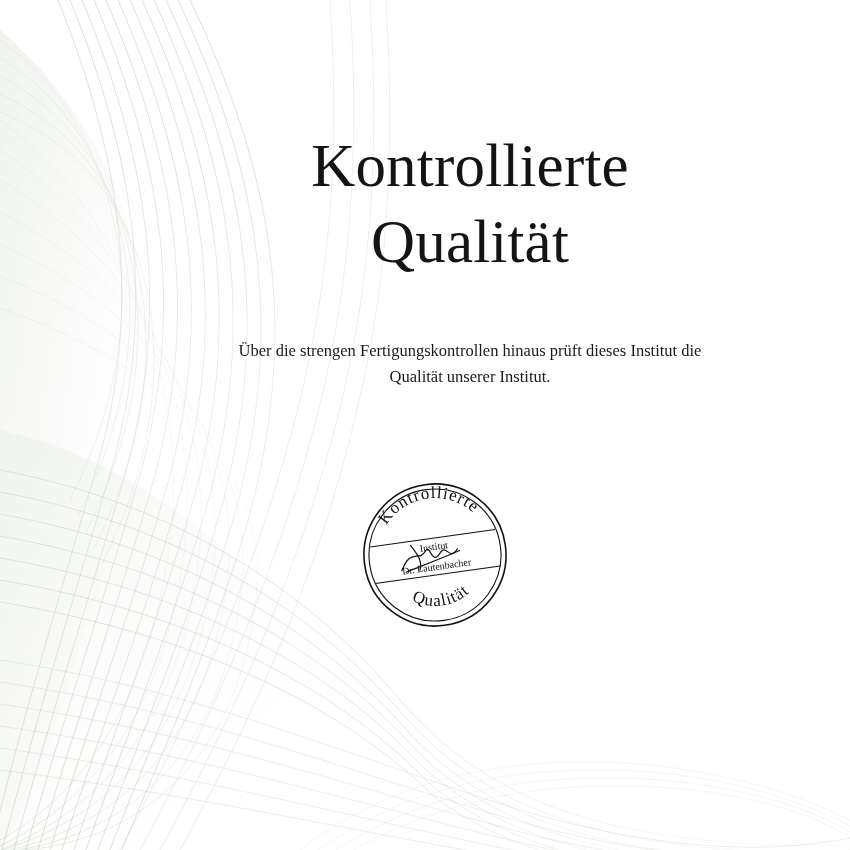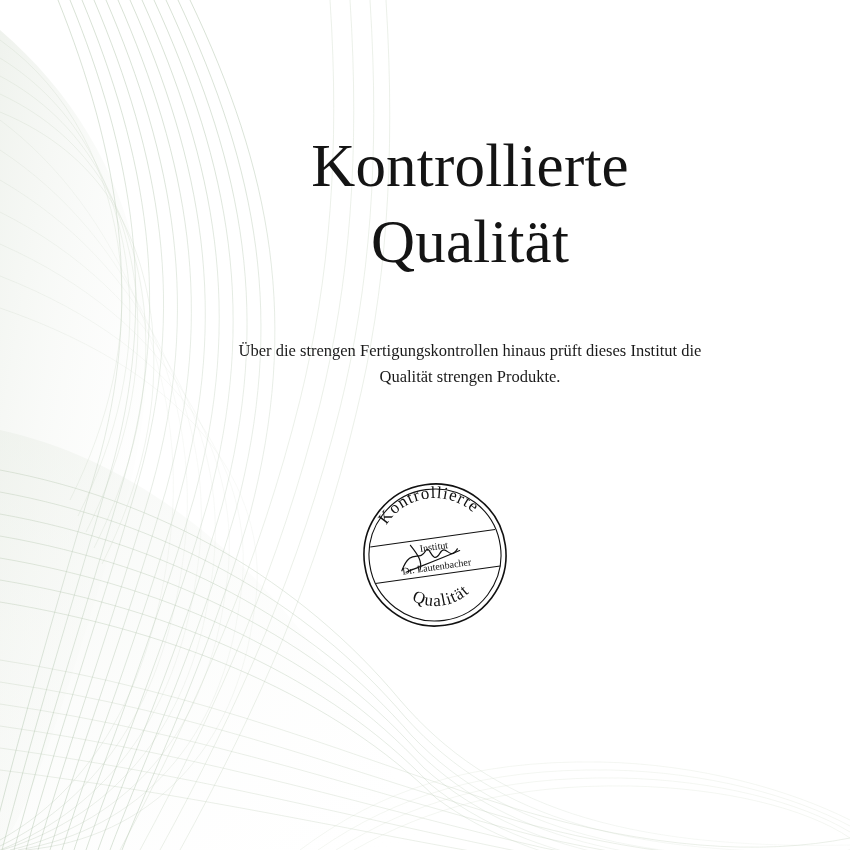--- a/index.html
+++ b/index.html
@@ -169,21 +169,21 @@
   <div class="content">
 
     <div class="headline">
       <span class="l1">Kontrollierte</span>
       <span class="l2">Qualität</span>
     </div>
 
     <div class="subtext">
       <span>Über die strengen Fertigungskontrollen</span>
       <span>hinaus prüft dieses Institut die Qualität</span>
-      <span>strengen Produkte.</span>
+      <span>unserer Institut.</span>
     </div>
 
     <div class="stamp-wrap">
       <svg viewBox="0 0 150 150" width="150" height="150">
         <defs>
           <path id="arcTop" d="M 18,75 A 57,57 0 0 1 132,75"></path>
           <path id="arcBottom" d="M 24,75 A 51,51 0 0 0 126,75"></path>
         </defs>
         <g transform="rotate(-8 75 75)">
           <circle cx="75" cy="75" r="71" fill="none" stroke="#111" stroke-width="1.6"></circle>

